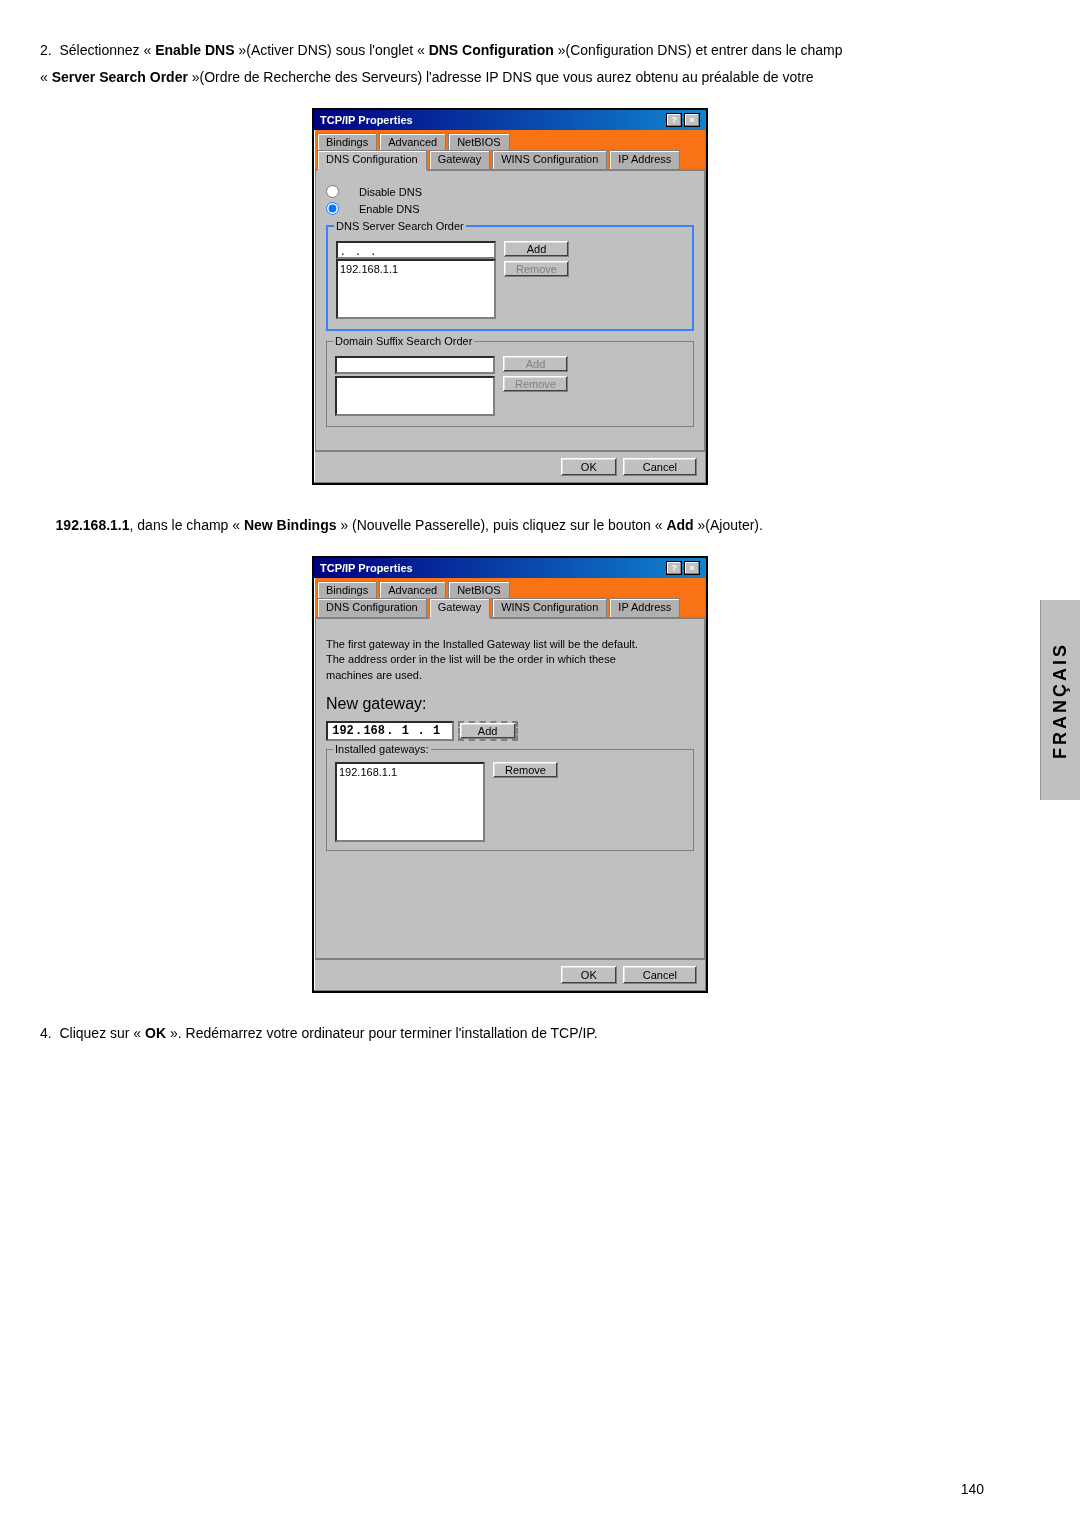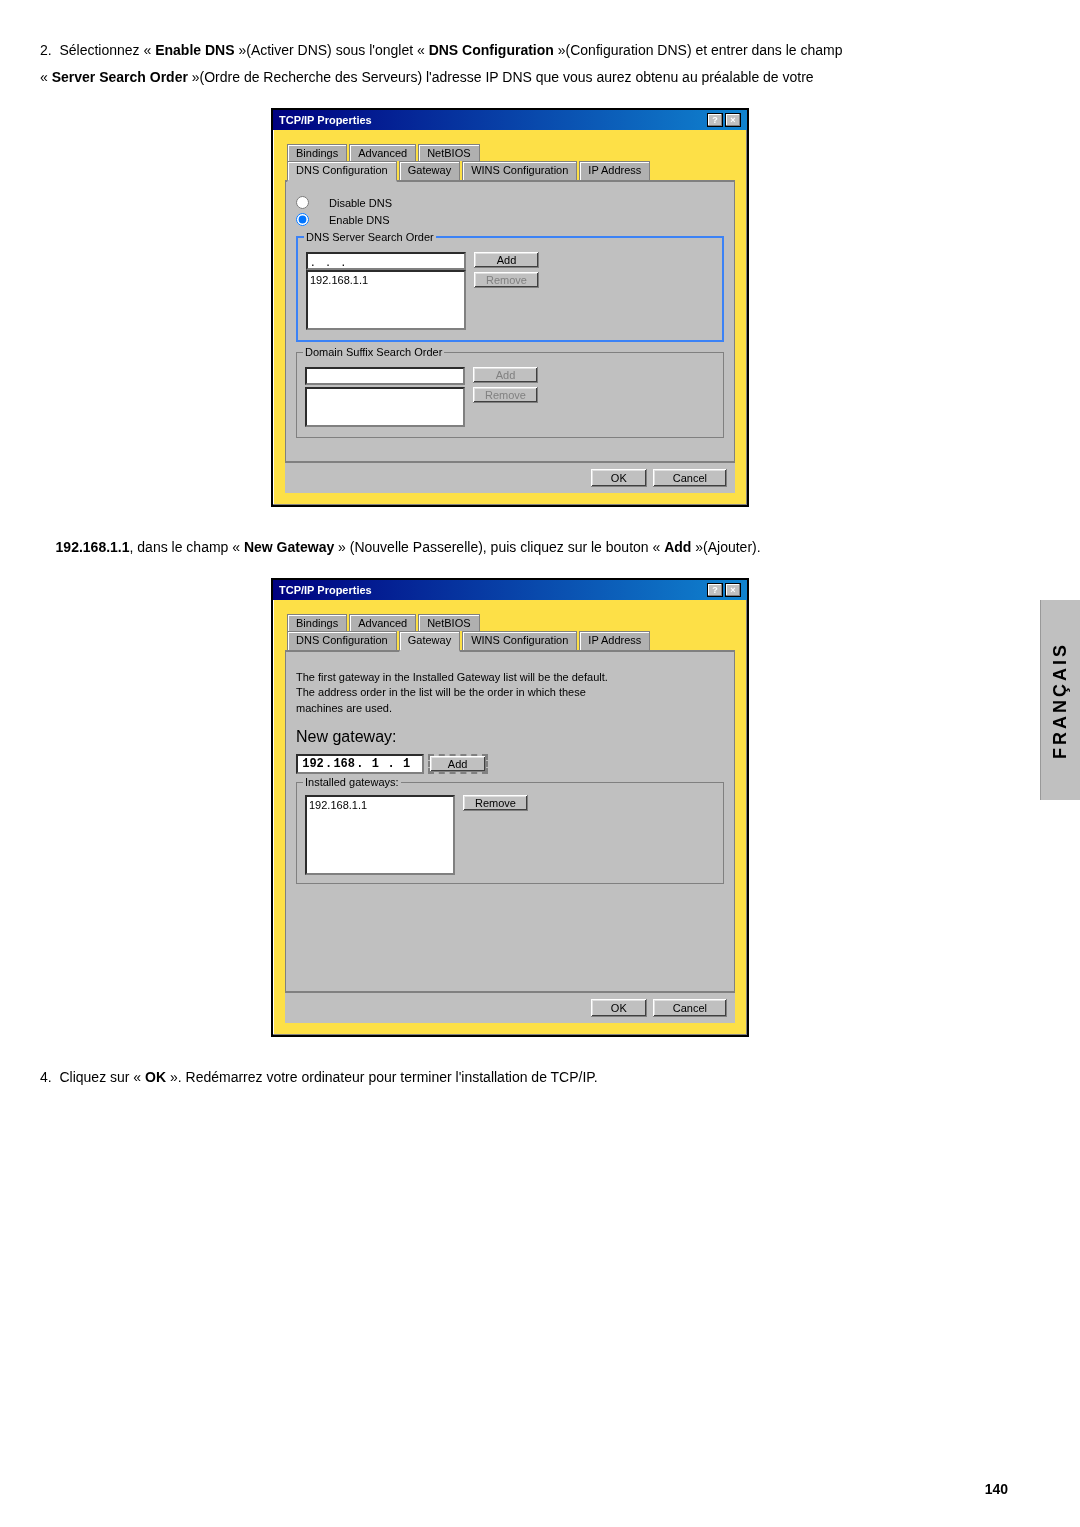--- a/index.html
+++ b/index.html
@@ -28,23 +28,23 @@
     }
 
     .dialog-container {
       display: flex;
       justify-content: center;
       margin: 18px 0 30px 0;
     }
 
     
     .win-dialog {
-      width: 478px;
+      width: 396px;
       border: 2px solid #000000;
-      background: #fde047;
+      background: #f97316;
       box-shadow: inset -1px -1px #808080, inset 1px 1px #ffffff;
       font-size: 11px;
       font-family: 'Arial', sans-serif;
     }
 
     .win-titlebar {
       background: linear-gradient(to right, #000080, #1084d0);
       color: white;
       padding: 3px 6px;
       display: flex;
@@ -66,21 +66,21 @@
       border: 1px solid #000;
       font-size: 9px;
       display: flex;
       align-items: center;
       justify-content: center;
       cursor: pointer;
       box-shadow: inset -1px -1px #808080, inset 1px 1px #ffffff;
     }
 
     .win-dialog-body {
-      padding: 12px;
+      padding: 1px;
     }
 
     .win-tab-content {
       background: #c0c0c0;
       border: 1px solid #808080;
       border-top: none;
       padding: 10px;
       min-height: 280px;
     }
 
@@ -230,23 +230,23 @@
       transform: rotate(180deg);
       font-size: 18px;
       font-weight: bold;
       letter-spacing: 3px;
       color: #000;
     }
 
     .page-number {
       position: absolute;
       bottom: 30px;
-      right: 72px;
+      right: 96px;
       font-size: 14px;
-      font-weight: bold;
+      font-weight: normal;
     }
 
     
     .gateway-info-text {
       font-size: 11px;
       margin: 8px 0 12px 0;
       line-height: 1.4;
     }
 
     .new-gateway-row {
@@ -430,21 +430,21 @@
         <div class="win-dialog-footer">
           <button class="win-button-ok">OK</button>
           <button class="win-button-ok">Cancel</button>
         </div>
       </div>
     </div>
   </div>
 
   <div class="step-text">
     <p>
-      <span>&nbsp;&nbsp;&nbsp;&nbsp;<strong>192.168.1.1</strong>, dans le champ «&nbsp;<strong>New Gateway</strong>&nbsp;» (Nouvelle Passerelle), puis cliquez sur le bouton «&nbsp;<strong>Add</strong>&nbsp;»(Ajouter).</span>
+      <span>&nbsp;&nbsp;&nbsp;&nbsp;<strong>192.168.1.1</strong>, dans le champ «&nbsp;<strong>New Bindings</strong>&nbsp;» (Nouvelle Passerelle), puis cliquez sur le bouton «&nbsp;<strong>Add</strong>&nbsp;»(Ajouter).</span>
     </p>
   </div>
 
   <div class="dialog-container">
     <div class="win-dialog">
 
       <div class="win-titlebar">
         <span>TCP/IP Properties</span>
         <div class="win-titlebar-controls">
           <div class="win-btn-small">?</div>

